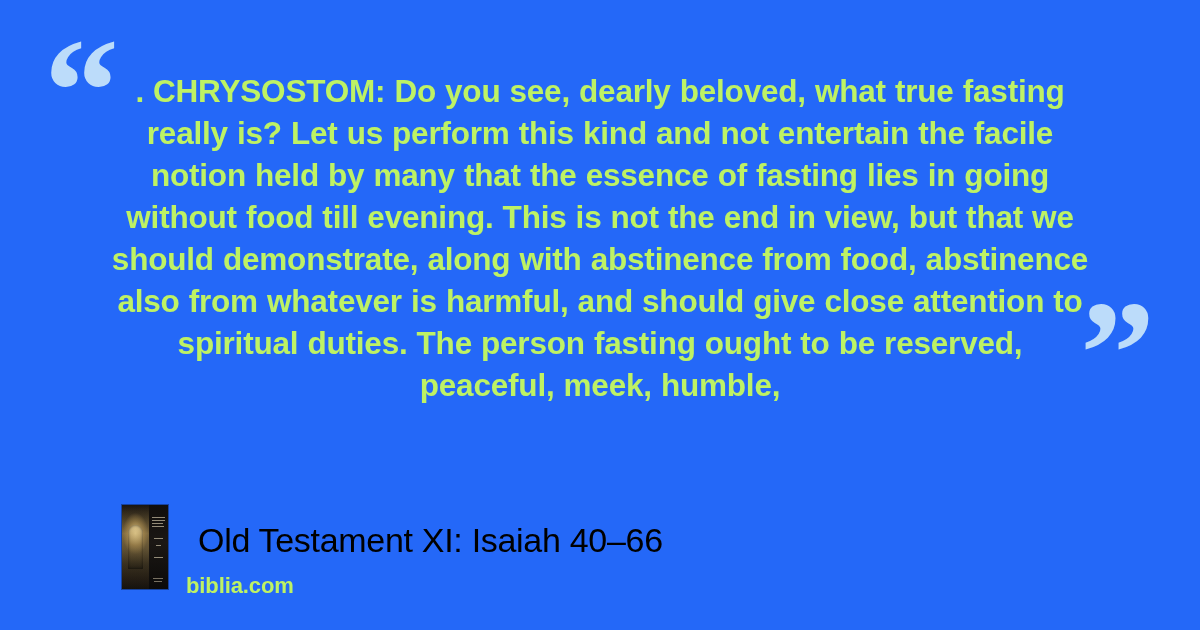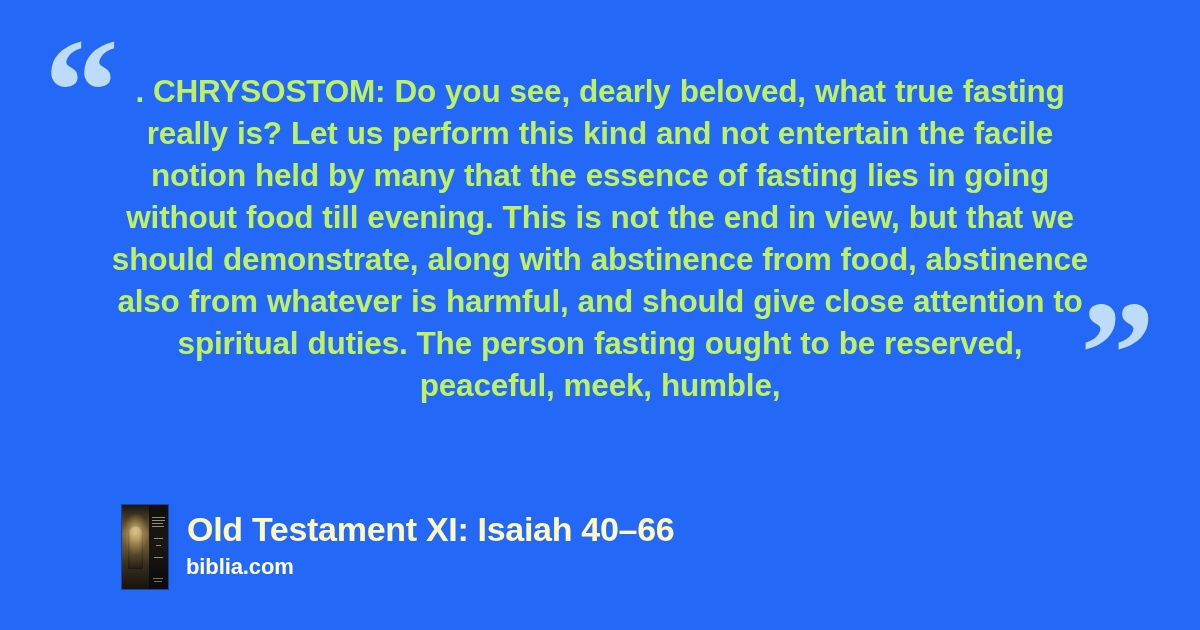--- a/index.html
+++ b/index.html
@@ -114,32 +114,32 @@
     left: 3px;
     height: 1px;
     background: rgba(226,214,186,0.62);
   }
 
   #attribution-text {
     margin-left: 18px;
     padding-top: 2px;
   }
   #book-title {
-    margin: 1px;
-    color: #fef9c3;
+    margin: 12px;
+    color: #000000;
     font-family: "Liberation Sans", sans-serif;
-    font-weight: 700;
+    font-weight: 400;
     font-size: 34px;
     line-height: 42px;
     letter-spacing: -0.3px;
     white-space: nowrap;
   }
   #site-name {
     margin: 4px 0 0 0;
-    color: #ffffff;
+    color: #bef264;
     font-family: "Liberation Sans", sans-serif;
     font-weight: 700;
     font-size: 22px;
     line-height: 26px;
     letter-spacing: -0.1px;
   }
 </style>
 </head>
 <body>
 

